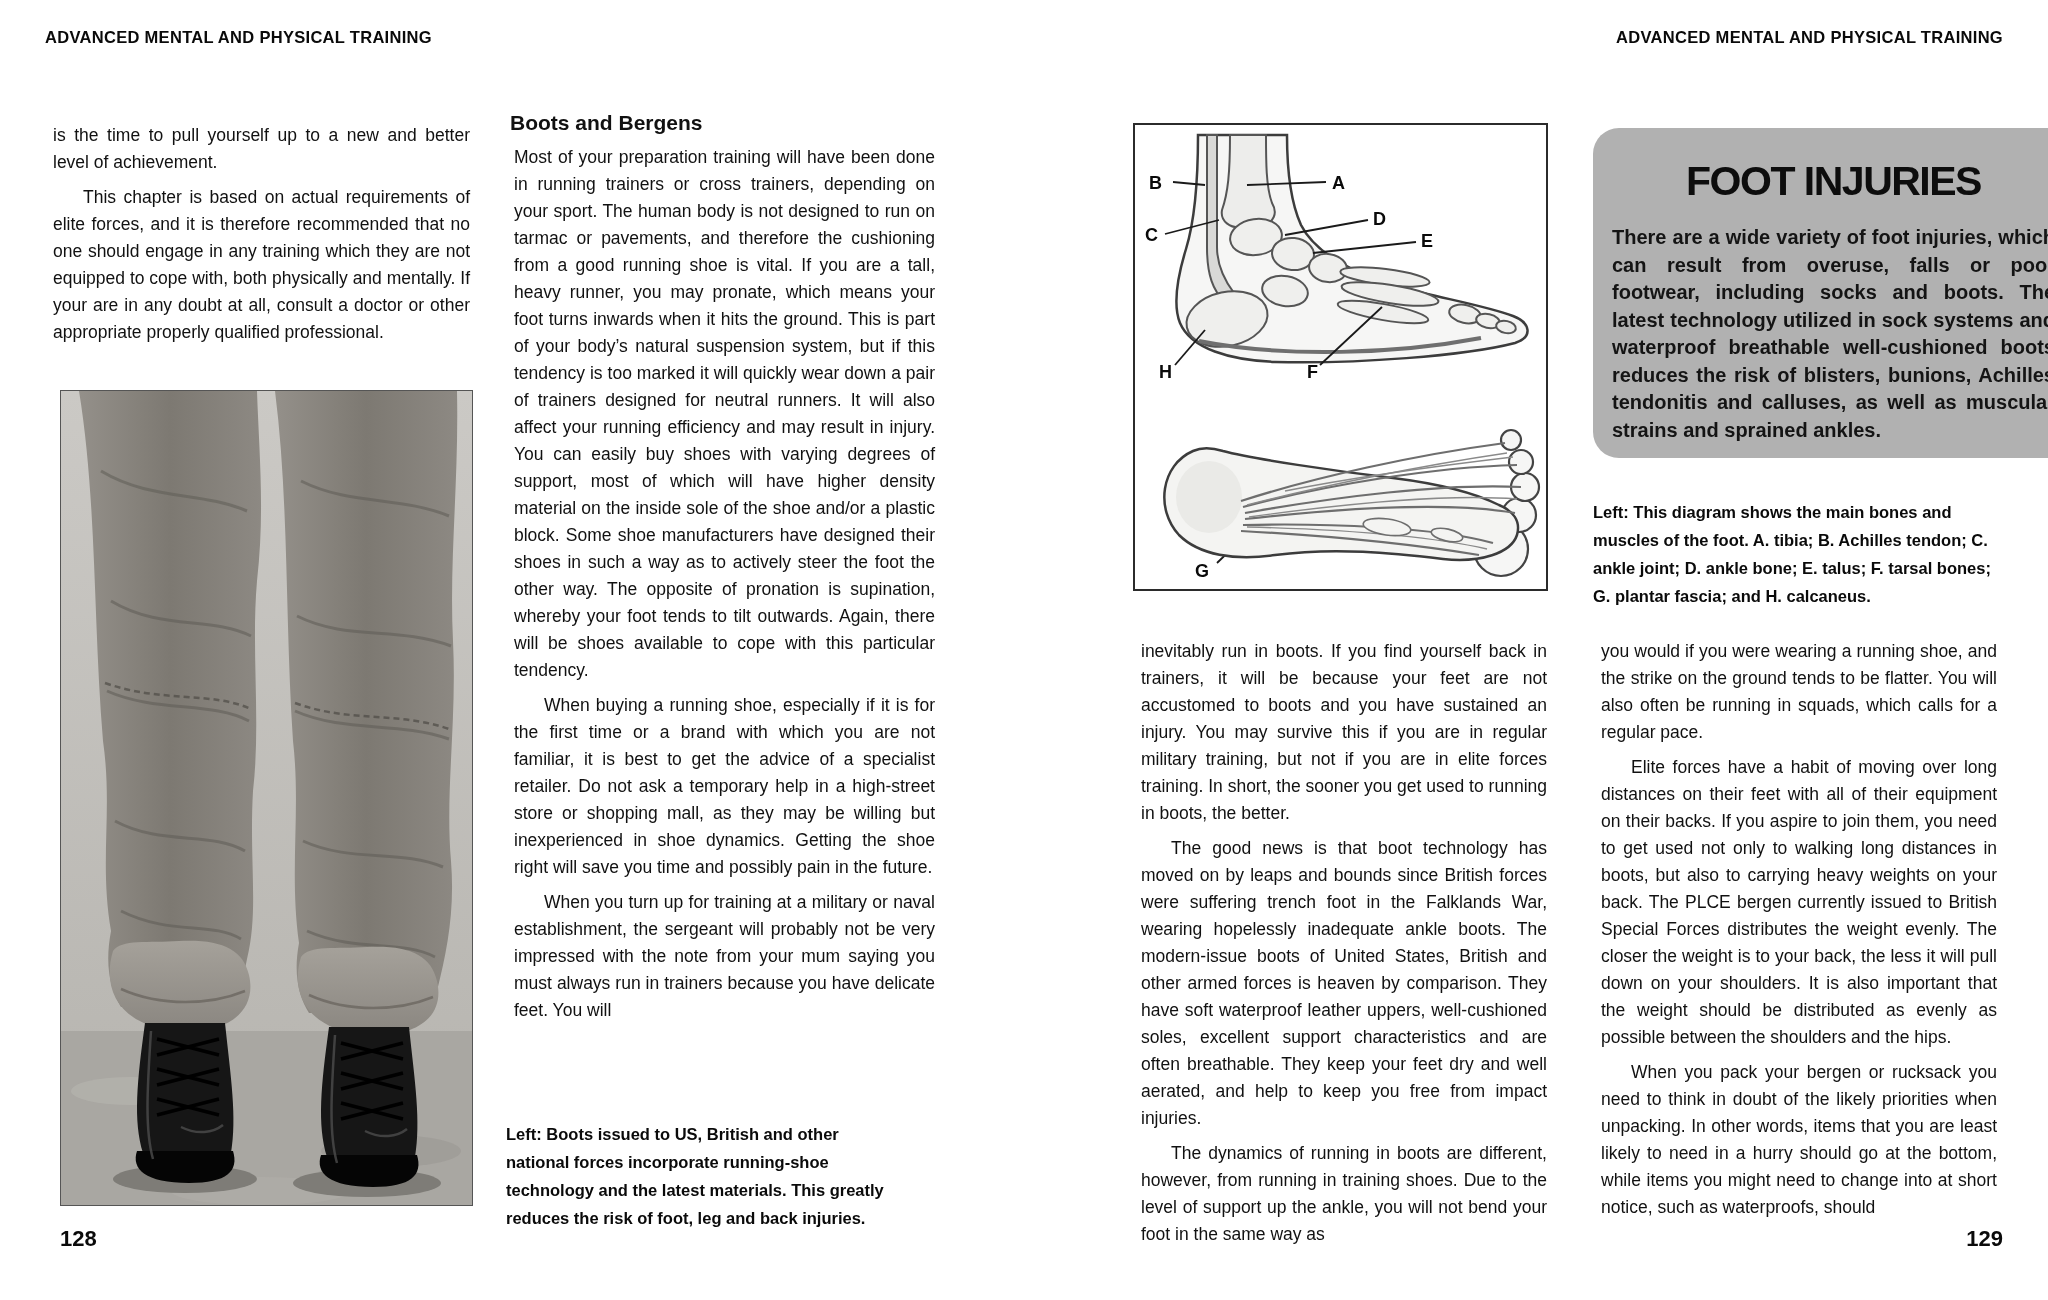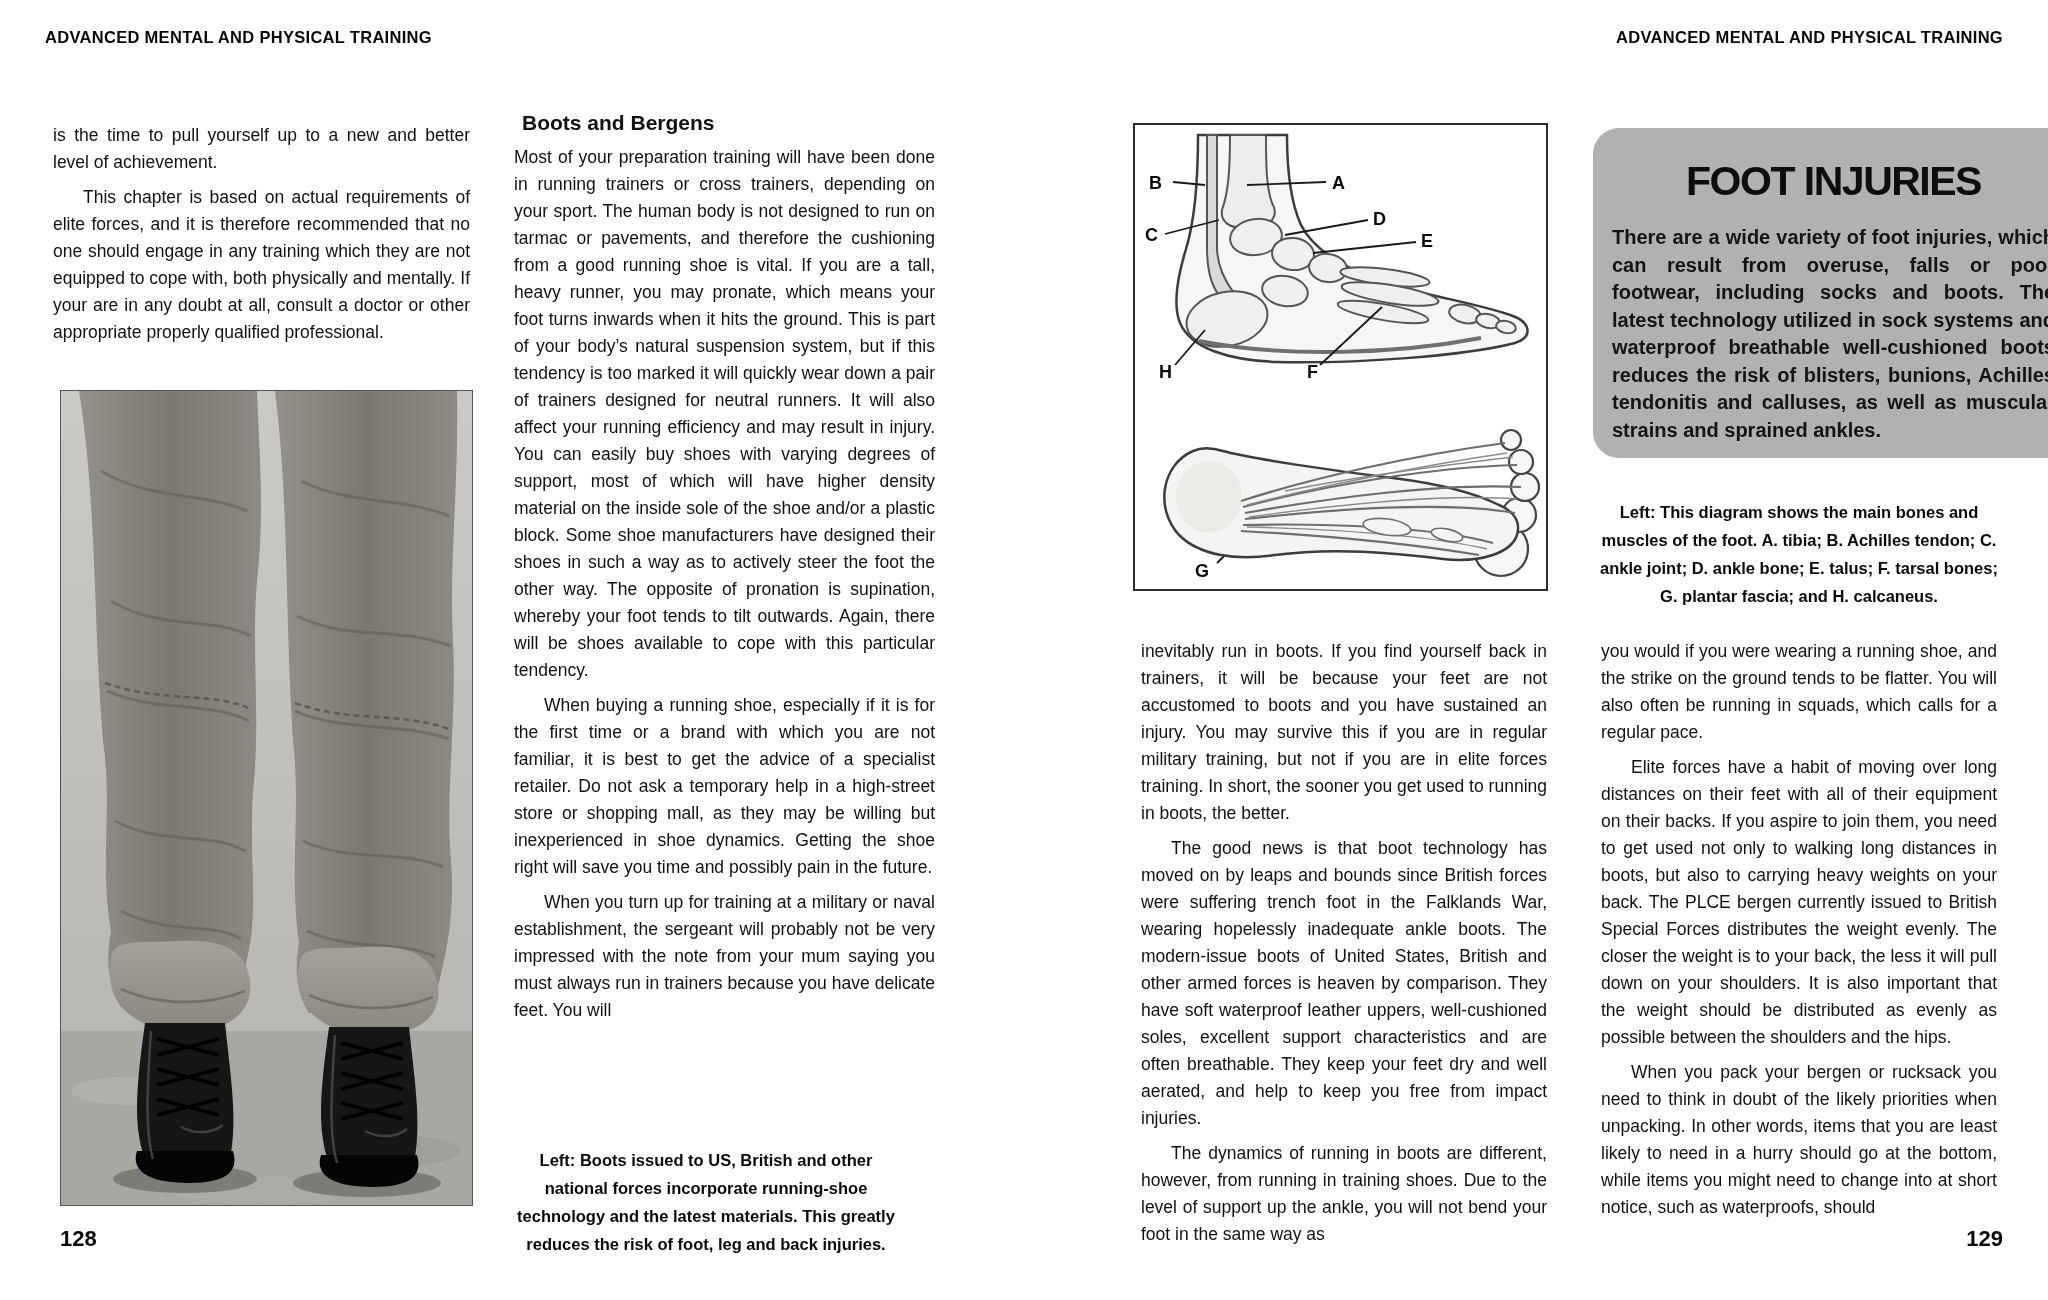--- a/index.html
+++ b/index.html
@@ -11,24 +11,24 @@
   .abs{position:absolute;}
   .running-head{
     font-size:16.5px;font-weight:bold;letter-spacing:.3px;color:#0a0a0a;
   }
   .bodycol{
     font-size:17.5px;line-height:27px;text-align:justify;color:#111;
   }
   .bodycol p{margin:8px;}
   .bodycol p.indent{text-indent:30px;}
   .section-heading{
-    font-size:21px;font-weight:bold;margin:0 0 4px 16px;line-height:26px;text-align:left;
+    font-size:21px;font-weight:bold;margin:0 0 4px 4px;line-height:26px;text-align:left;
   }
   .caption{
-    font-size:16.5px;font-weight:bold;line-height:28px;text-align:center;color:#0a0a0a;
+    font-size:16.5px;font-weight:bold;line-height:28px;text-align:left;color:#0a0a0a;
   }
   .pagenum{font-size:22px;font-weight:bold;}
   .photo-frame{
     border:1px solid #555;box-sizing:border-box;background:#c7c5c1;overflow:hidden;
   }
   .diagram-frame{
     border:2px solid #2b2b2b;box-sizing:border-box;background:#ffffff;
   }
   .injuries-box{
     background:#b1b1b1;border-radius:26px;box-sizing:border-box;
@@ -132,21 +132,21 @@
 
 <div class="abs pagenum" style="left:60px;top:1226px;">128</div>
 
 <div class="abs bodycol" style="left:506px;top:110px;width:437px;">
   <h2 class="section-heading">Boots and Bergens</h2>
   <p>Most of your preparation training will have been done in running trainers or cross trainers, depending on your sport. The human body is not designed to run on tarmac or pavements, and therefore the cushioning from a good running shoe is vital. If you are a tall, heavy runner, you may pronate, which means your foot turns inwards when it hits the ground. This is part of your body’s natural suspension system, but if this tendency is too marked it will quickly wear down a pair of trainers designed for neutral runners. It will also affect your running efficiency and may result in injury. You can easily buy shoes with varying degrees of support, most of which will have higher density material on the inside sole of the shoe and/or a plastic block. Some shoe manufacturers have designed their shoes in such a way as to actively steer the foot the other way. The opposite of pronation is supination, whereby your foot tends to tilt outwards. Again, there will be shoes available to cope with this particular tendency.</p>
   <p class="indent">When buying a running shoe, especially if it is for the first time or a brand with which you are not familiar, it is best to get the advice of a specialist retailer. Do not ask a temporary help in a high-street store or shopping mall, as they may be willing but inexperienced in shoe dynamics. Getting the shoe right will save you time and possibly pain in the future.</p>
   <p class="indent">When you turn up for training at a military or naval establishment, the sergeant will probably not be very impressed with the note from your mum saying you must always run in trainers because you have delicate feet. You will</p>
 </div>
 
-<div class="abs caption" style="left:506px;top:1146px;width:400px;">Left: Boots issued to US, British and other national forces incorporate running-shoe technology and the latest materials. This greatly reduces the risk of foot, leg and back injuries.</div>
+<div class="abs caption" style="left:506px;top:1120px;width:400px;">Left: Boots issued to US, British and other national forces incorporate running-shoe technology and the latest materials. This greatly reduces the risk of foot, leg and back injuries.</div>
 
 <div class="abs running-head" style="right:45px;top:28px;">ADVANCED MENTAL AND PHYSICAL TRAINING</div>
 
 <div class="abs diagram-frame" style="left:1133px;top:123px;width:415px;height:468px;">
   <svg width="411" height="464" viewBox="0 0 411 464">
 
     <g>
 
       <path d="M152,10 C152,50 156,78 166,100 C180,128 220,150 268,163 C310,174 352,181 378,191 C396,198 398,212 380,218 C330,231 220,239 140,237 C95,235 56,224 45,198 C37,178 43,150 51,124 C59,98 63,58 63,10 Z" fill="#f6f6f5" stroke="#3c3c3c" stroke-width="2.5"></path>
 

